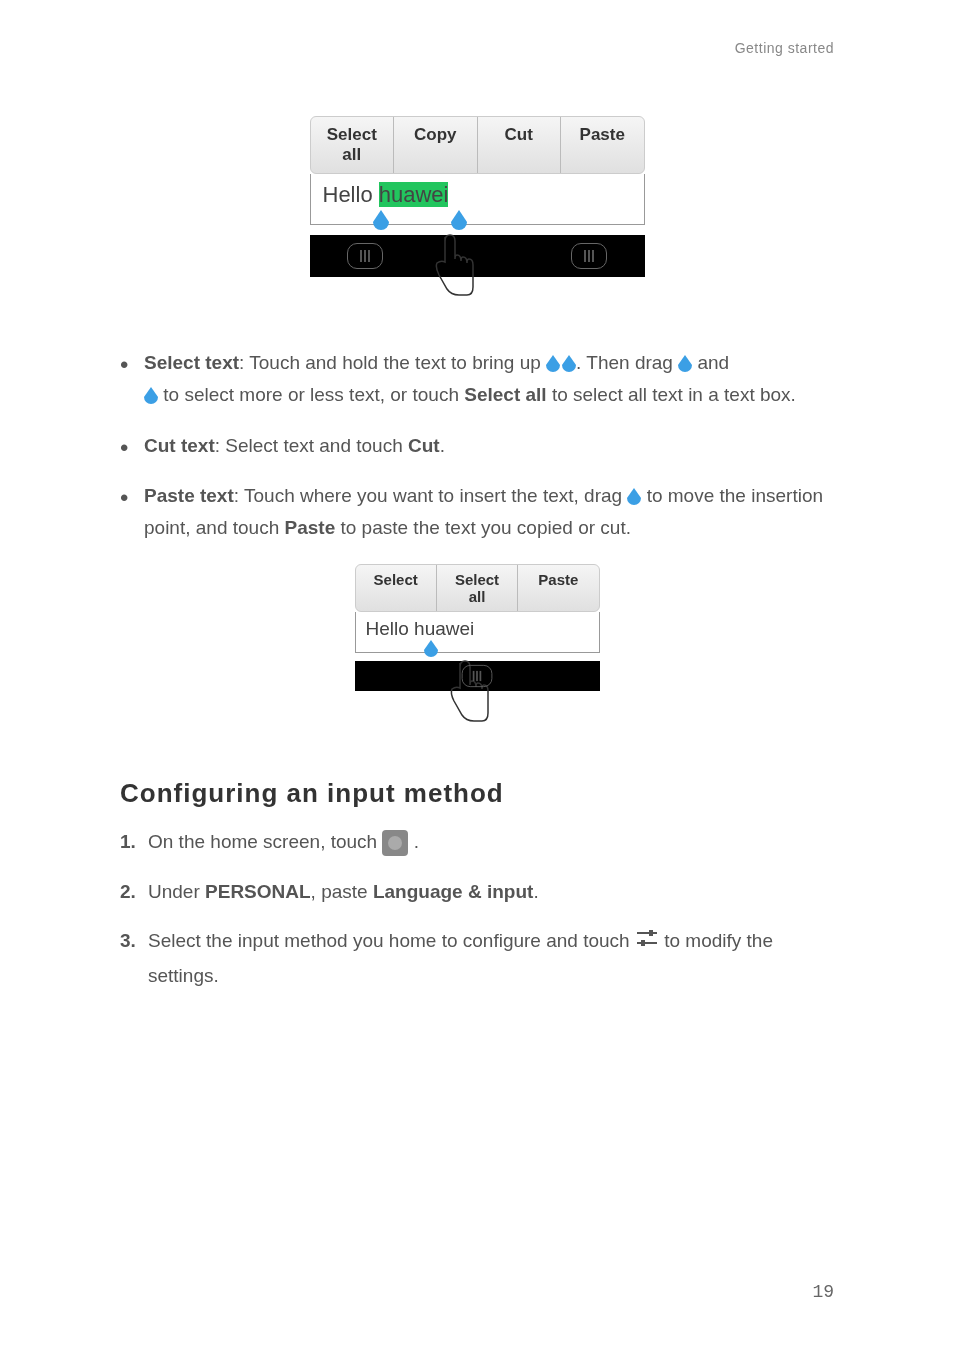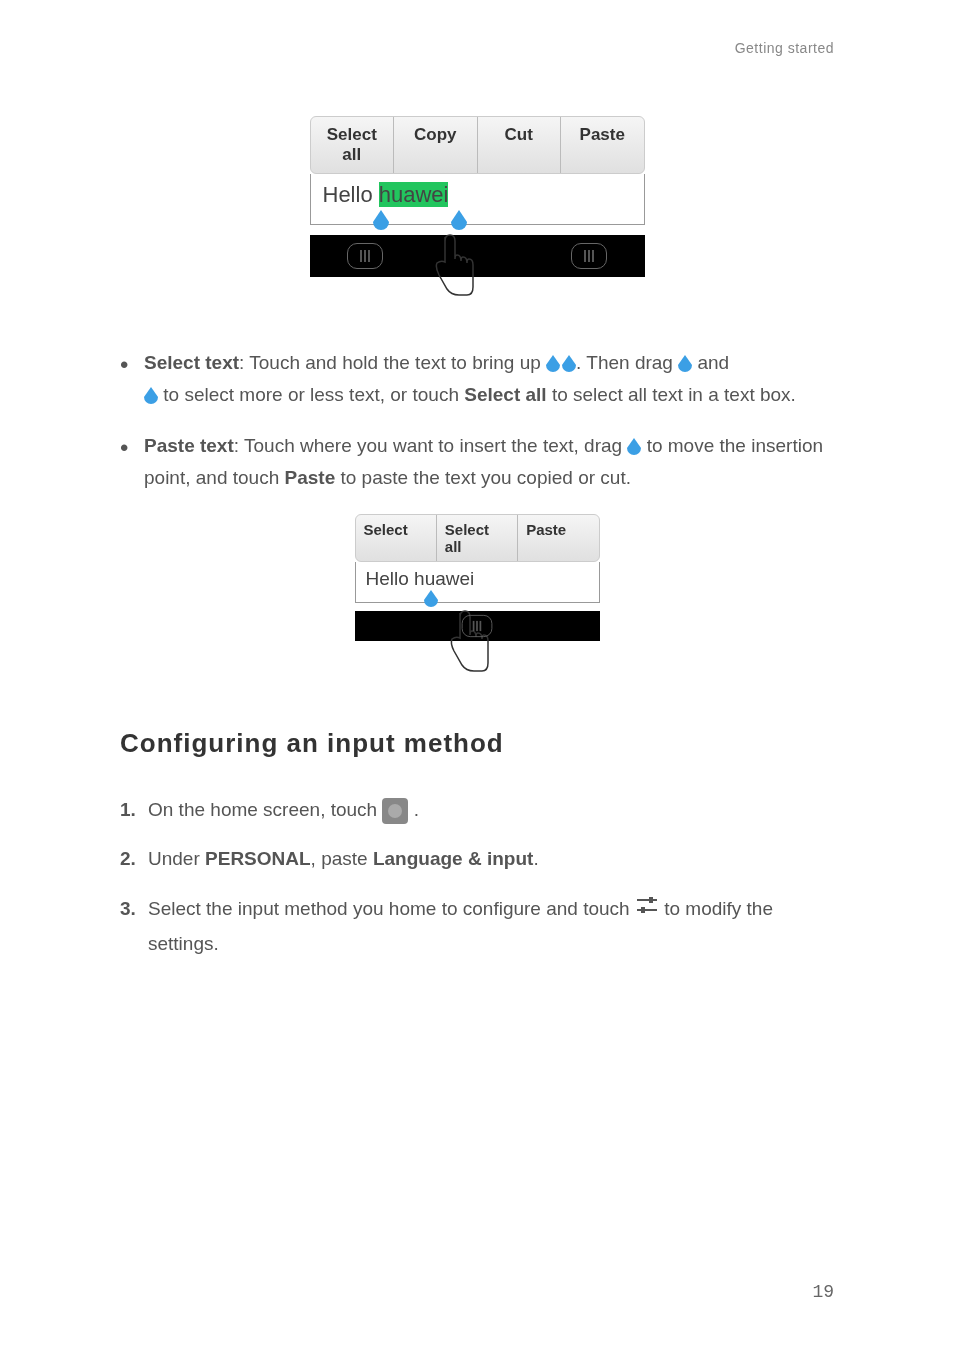--- a/index.html
+++ b/index.html
@@ -117,21 +117,21 @@
     .double-handle {
       display: inline-flex;
       gap: 2px;
       vertical-align: middle;
     }
     .section-heading {
       font-size: 26px;
       font-weight: bold;
       color: #333;
       letter-spacing: 1px;
-      margin: 30px 0 34px 0;
+      margin: 30px 0 16px 0;
     }
     .numbered-list {
       list-style: none;
       font-size: 19px;
       line-height: 1.8;
       color: #555;
     }
     .numbered-list li {
       margin-bottom: 15px;
       padding-left: 28px;
@@ -172,21 +172,21 @@
       right: 120px;
       font-size: 18px;
       color: #666;
       font-family: Liberation Mono, monospace;
     }
     .phone-popup-small {
       width: 245px;
     }
     .popup-btn-small {
       flex: 1;
-      text-align: left;
+      text-align: center;
       padding: 6px 8px;
       font-size: 15px;
       font-weight: bold;
       border-right: 1px solid #bbb;
       color: #333;
     }
     .popup-btn-small:last-child {
       border-right: none;
     }
     .text-field-small {
@@ -264,20 +264,23 @@
         </svg>
       </span><span>. Then drag </span><span><svg width="14" height="18" class="inline-icon">
           <path d="M7 0 L14 10 A7 7 0 1 1 0 10 Z" fill="#3b9fe5"></path>
         </svg></span><span> and </span>
     <br>
     <span><svg width="14" height="18" class="inline-icon">
           <path d="M7 0 L14 10 A7 7 0 1 1 0 10 Z" fill="#3b9fe5"></path>
         </svg></span><span> to select more or less text, or touch </span><span class="bold">Select all</span><span> to select all text in a text box.</span>
   </li>
   <li>
+    <span class="bold">Cut text</span><span>: Select text and touch </span><span class="bold">Cut</span><span>.</span>
+  </li>
+  <li>
     <span class="bold">Paste text</span><span>: Touch where you want to insert the text, drag </span><span><svg width="14" height="18" class="inline-icon">
           <path d="M7 0 L14 10 A7 7 0 1 1 0 10 Z" fill="#3b9fe5"></path>
         </svg></span><span> to move the insertion point, and touch </span><span class="bold">Paste</span><span> to paste the text you copied or cut.</span>
   </li>
 </ul>
 
 <div class="figure-container">
   <div class="phone-popup-small">
     <div class="popup-bar">
       <div class="popup-btn-small">Select</div>

